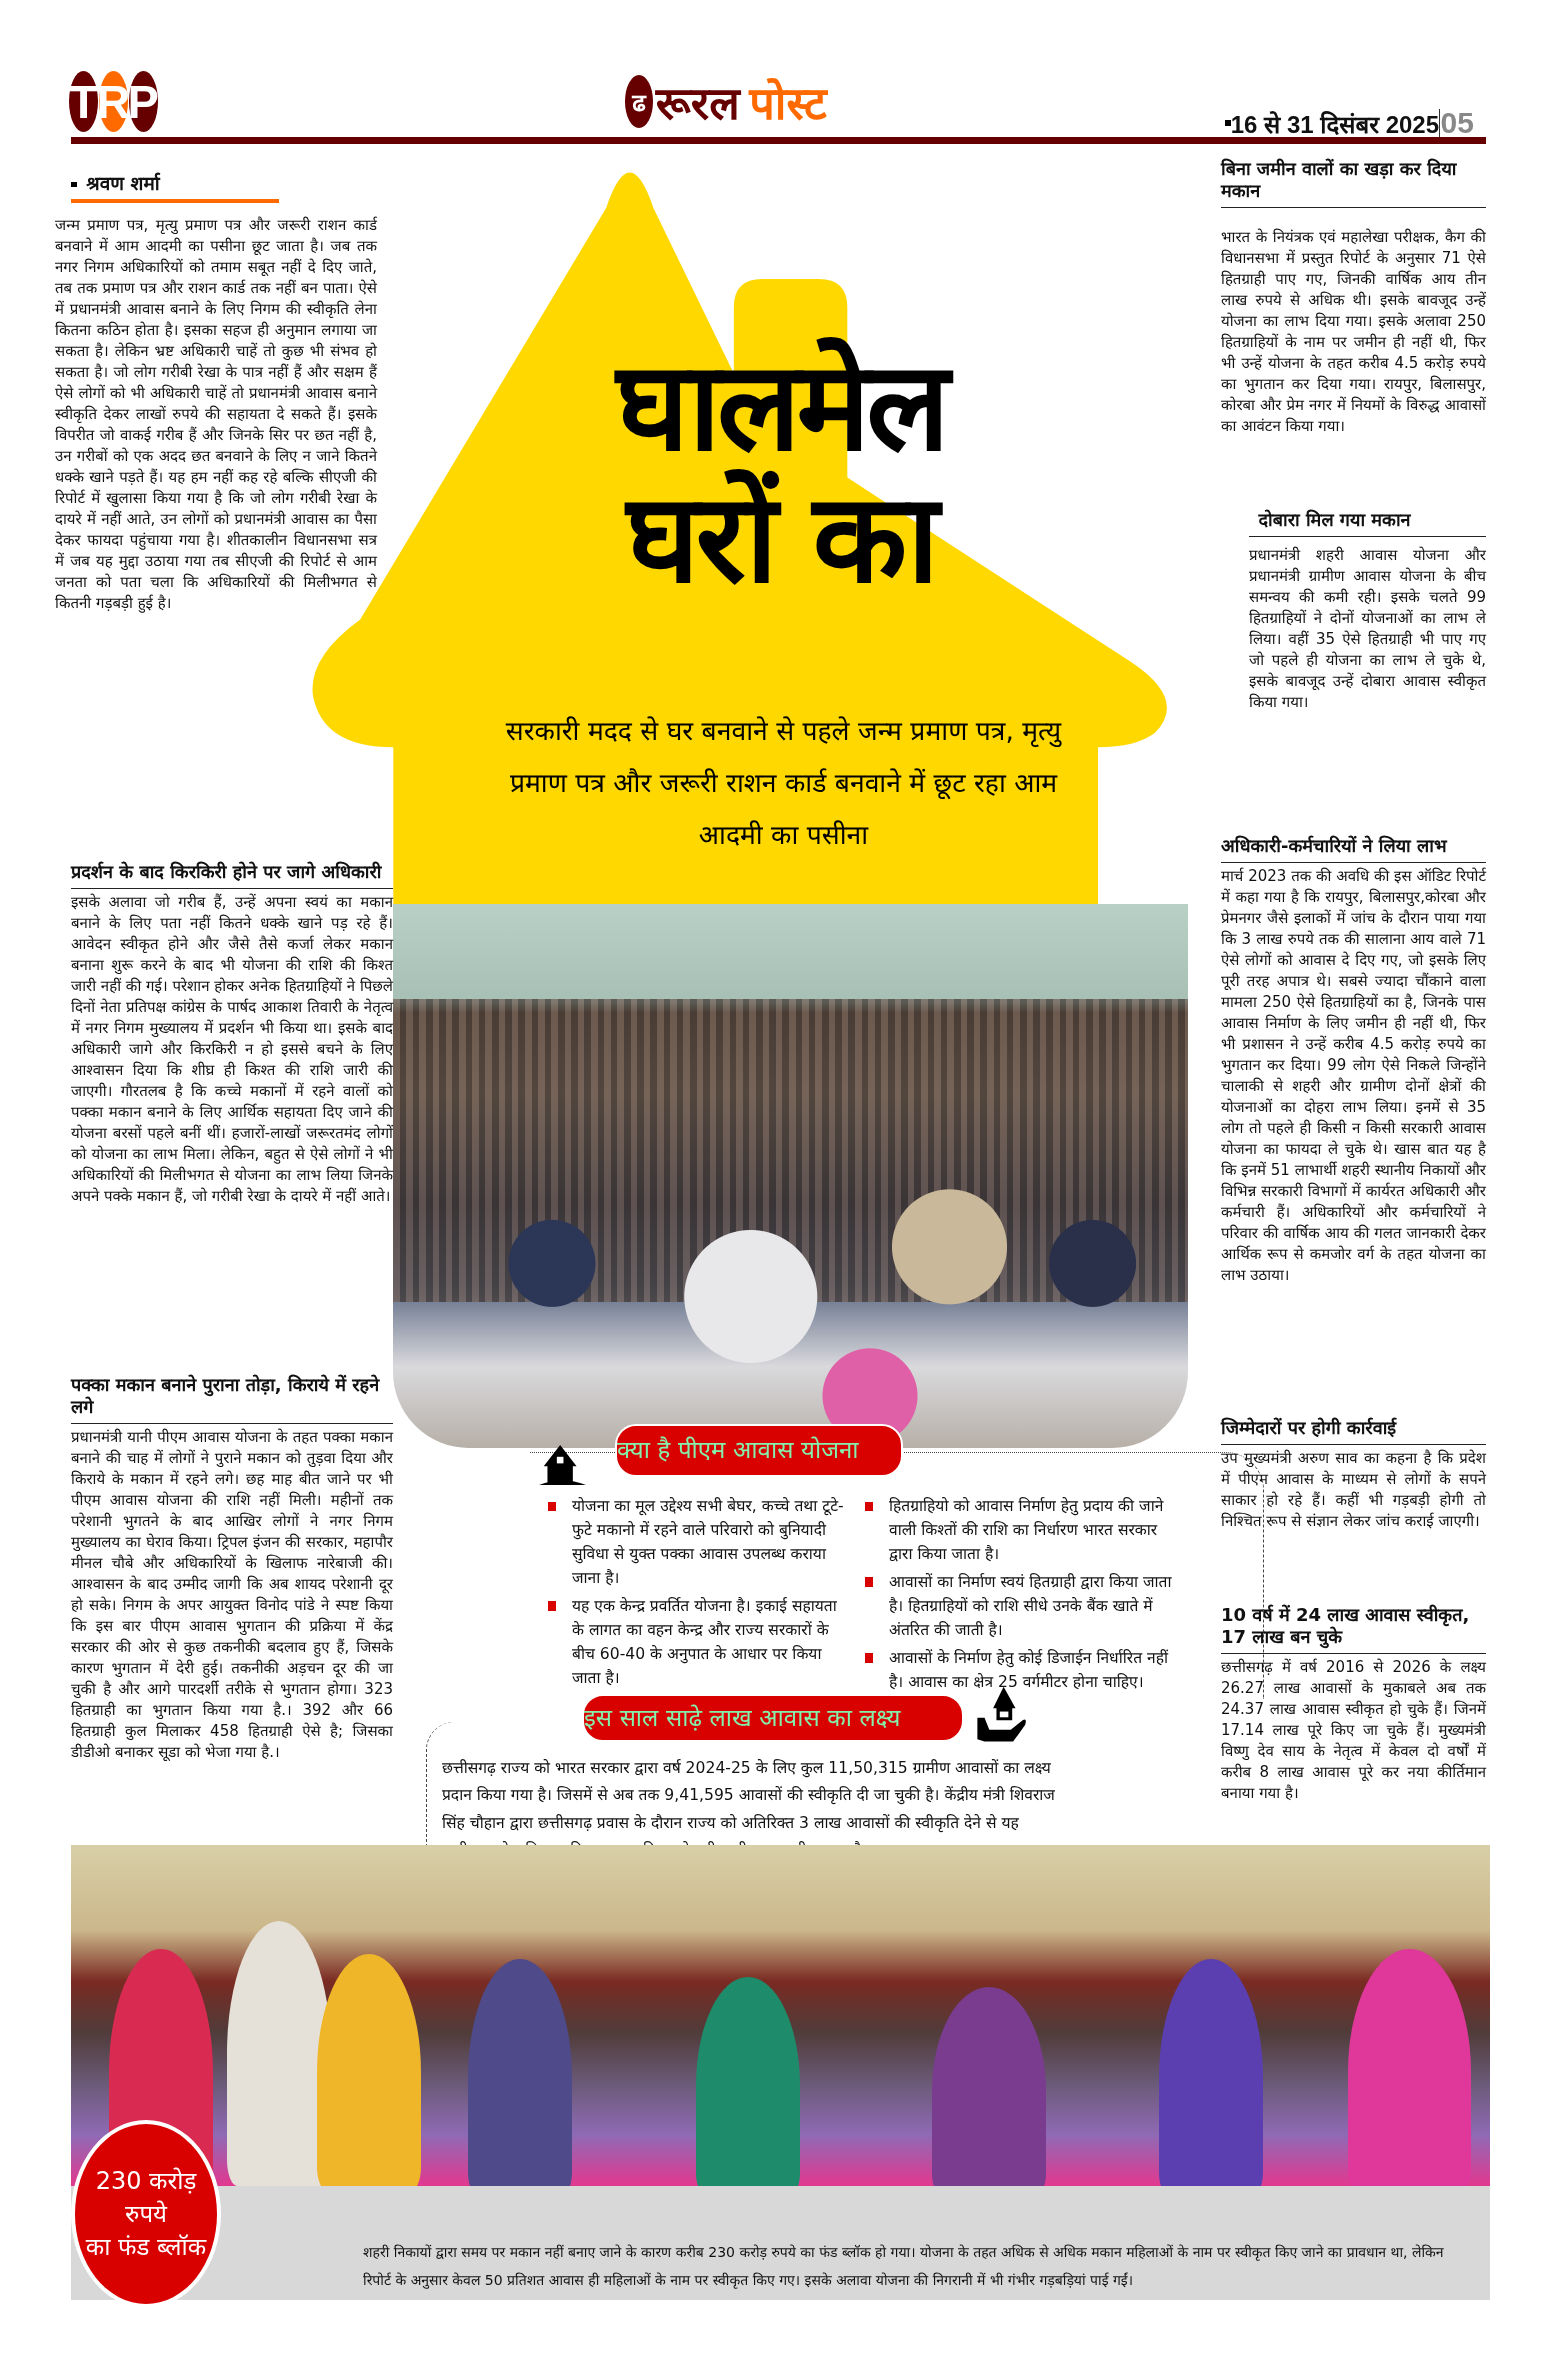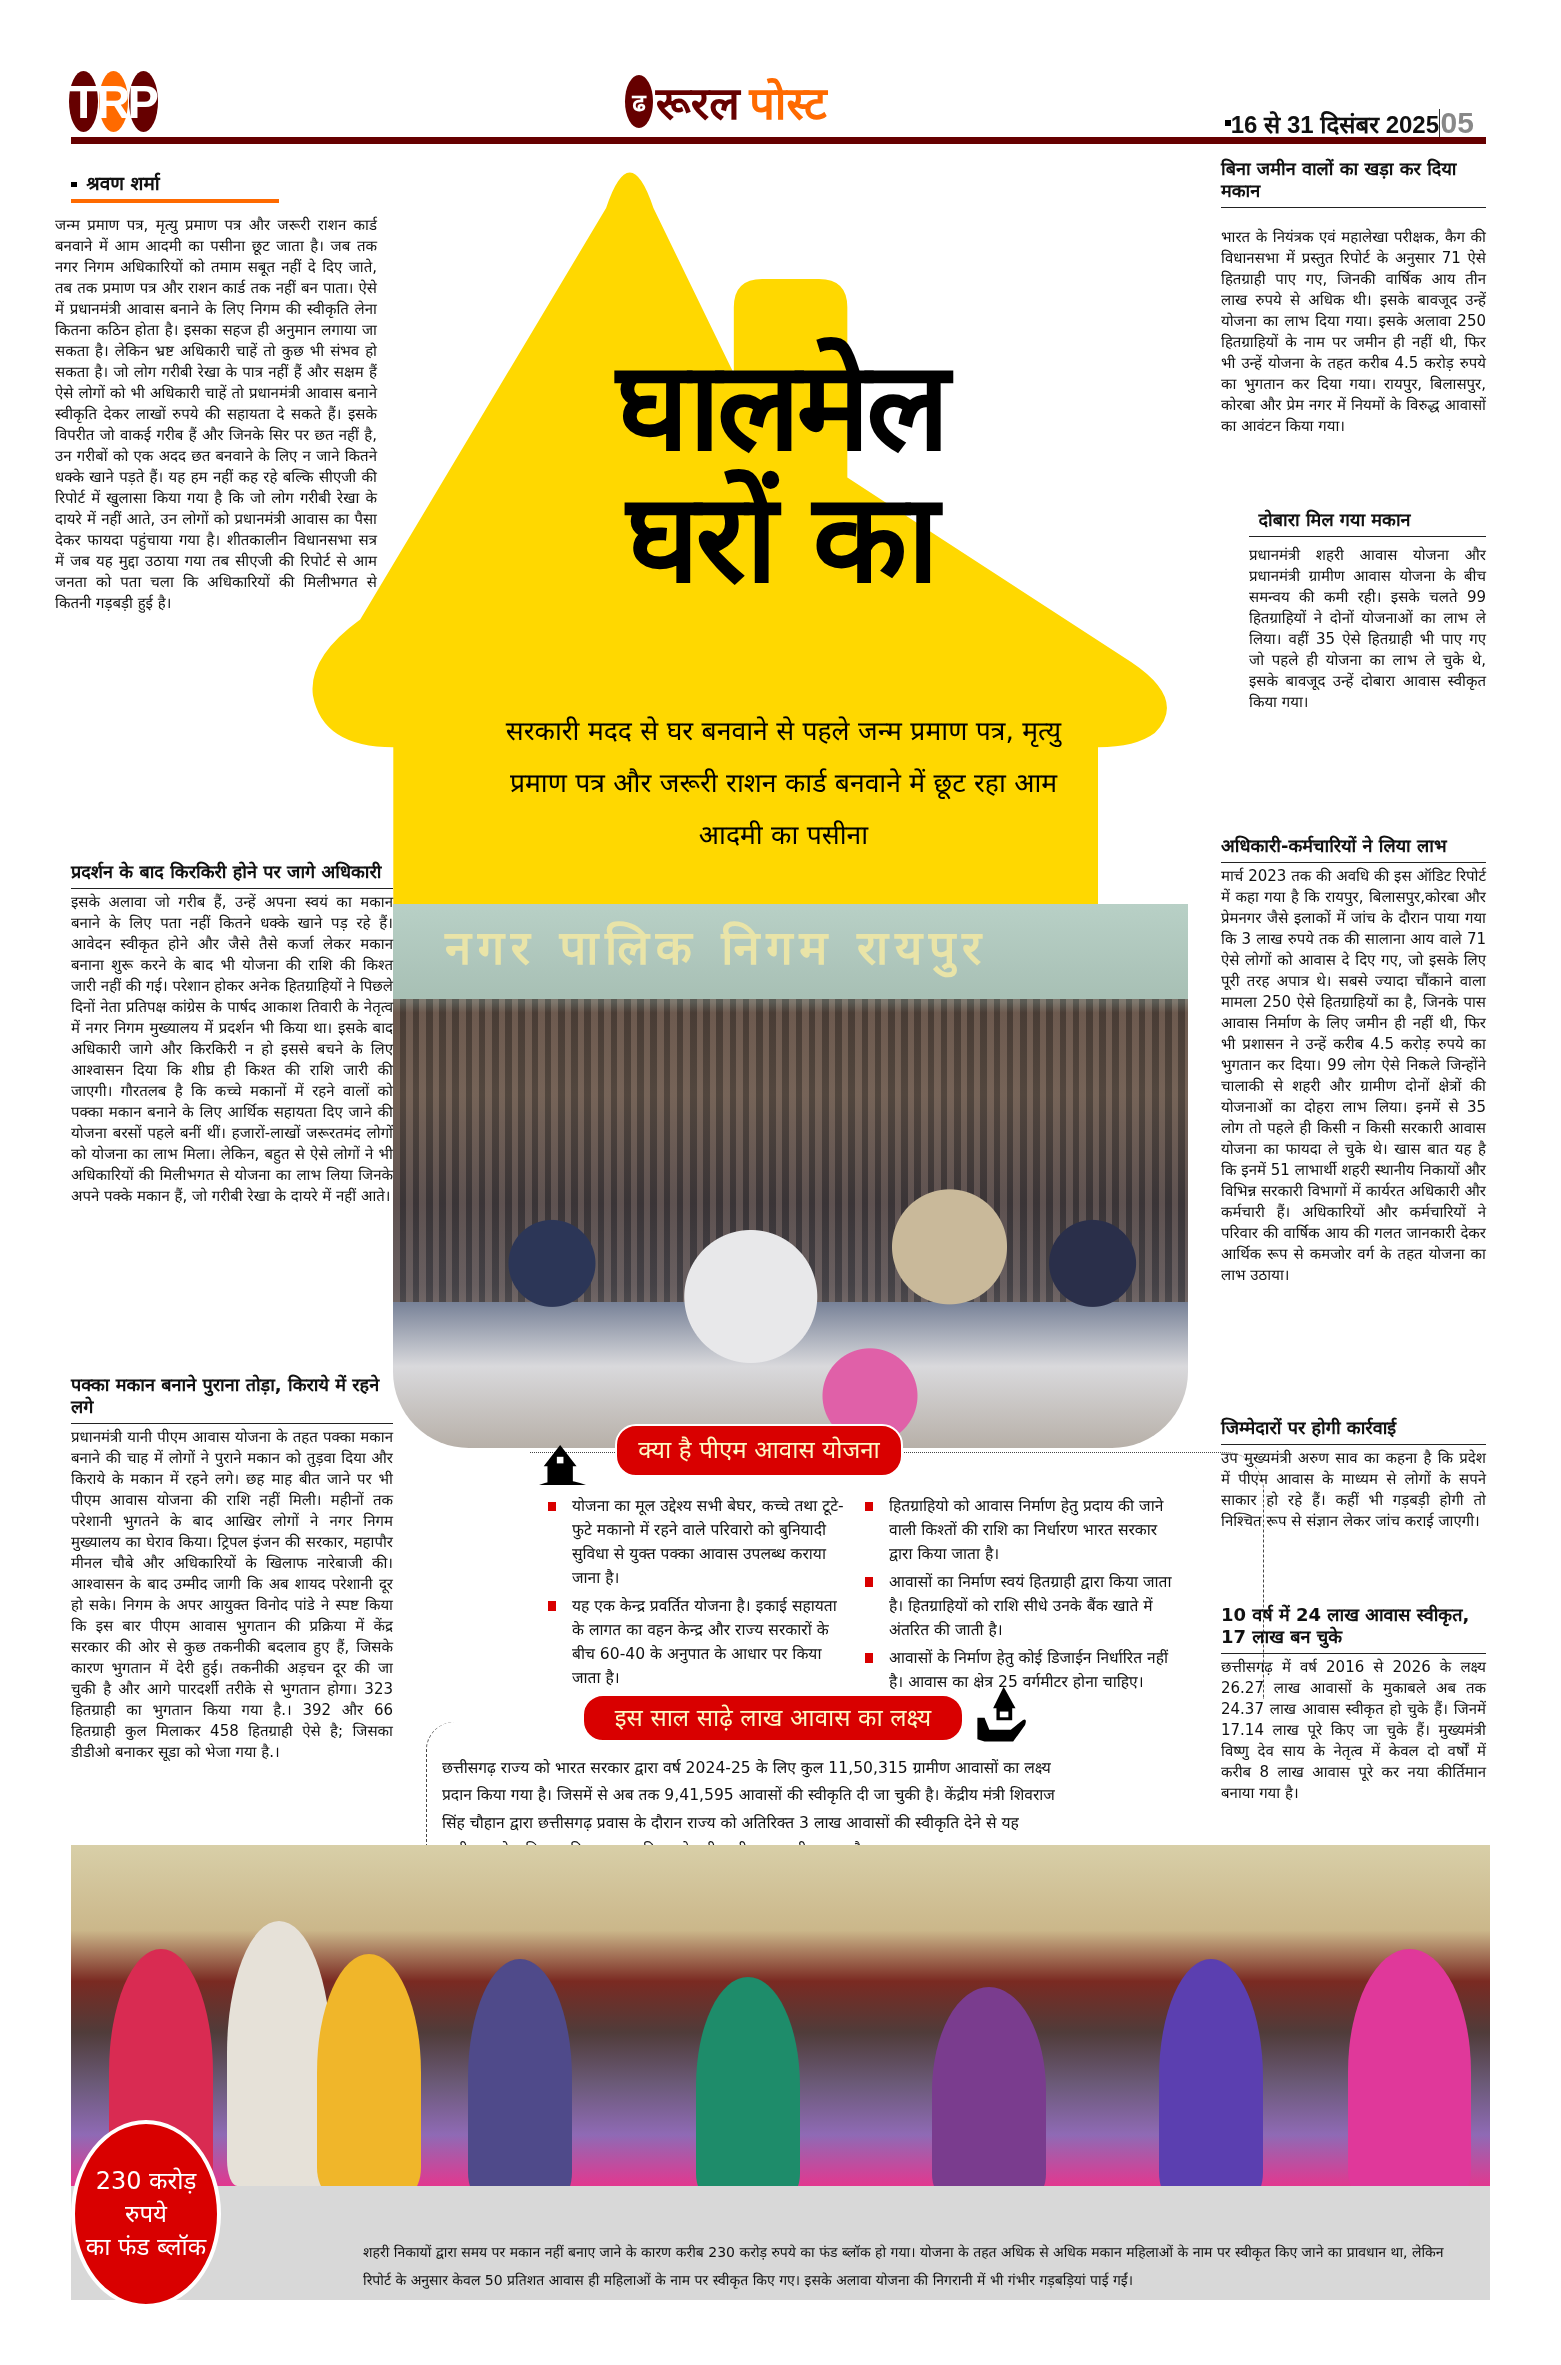--- a/index.html
+++ b/index.html
@@ -29,21 +29,21 @@
   
   .house{left:237px;top:156px;width:970px;height:752px;}
   .headline{left:549px;top:341px;width:464px;text-align:center;font:bold 123px/132px "DejaVu Sans",sans-serif;color:#000;letter-spacing:-3.8px;}
   .deck{left:483px;top:705px;width:601px;text-align:center;font:26.5px/52px "DejaVu Sans",sans-serif;color:#000;}
   .photo1{left:393px;top:904px;width:795px;height:544px;border-radius:0 0 76px 76px;overflow:hidden;background:linear-gradient(180deg,#b8d0c6 0%,#a7bfb4 18%,#6d5a4d 20%,#8a7a6a 35%,#3b3f52 55%,#5d6a85 70%,#d9d9dc 85%,#b7b0a8 100%);}
   .photo1 .sign{position:absolute;left:52px;top:9.5px;font:bold 47px "DejaVu Sans",sans-serif;color:#e9e4a8;letter-spacing:6.6px;}
   .photo1 .gate{position:absolute;left:0;top:95px;width:100%;height:303px;background:repeating-linear-gradient(90deg,#6d5a50 0 6.6px,#3a302b 6.6px 13.2px);opacity:.7;}
   .photo1 .crowd{position:absolute;left:0;top:227px;width:100%;height:331px;background:radial-gradient(circle at 20% 40%,#2c3657 0 43px,transparent 44px),radial-gradient(circle at 45% 50%,#e8e8ea 0 66px,transparent 67px),radial-gradient(circle at 70% 35%,#c9b99a 0 57px,transparent 58px),radial-gradient(circle at 88% 40%,#2a2f4a 0 43px,transparent 44px),radial-gradient(circle at 60% 80%,#e060a8 0 47px,transparent 48px);}
   
   .box{left:530px;top:1452px;width:733px;height:246px;border-top:1.9px dotted #444;border-right:1.9px dashed #444;border-radius:0 38px 0 0;}
-  .pill{background:#d90000;color:#fef9c3;border-radius:21px;text-align:center;font:24px/49px "DejaVu Sans",sans-serif;border:2.8px solid #fff;box-shadow:0 0 0 0 #fff;}
+  .pill{background:#d90000;color:#86efac;border-radius:21px;font:24px/49px "DejaVu Sans",sans-serif;border:2.8px solid #fff;box-shadow:0 0 0 0 #fff;}
   .pill1{left:615px;top:1424px;width:284px;height:49px;}
   .pill2{left:582px;top:1694px;width:378px;height:44px;line-height:44px;}
   .houseicon{left:539px;top:1438px;width:47px;height:47px;}
   .handicon{left:975px;top:1682px;width:62px;height:62px;}
   .bullets{font:15.6px/24px "DejaVu Sans",sans-serif;}
   .bullets ul{list-style:none;margin:4px;padding:0;}
   .bullets li{position:relative;padding-left:24px;margin-bottom:3.8px;}
   .bullets li:before{content:"";position:absolute;left:0;top:7.6px;width:7.6px;height:9.5px;background:#d90000;}
   .goalbox{left:426px;top:1722px;width:653px;height:237px;border-left:1.9px dashed #444;border-radius:28px 0 0 0;}
   .goal{left:442px;top:1755px;width:629px;font:15.6px/27.4px "DejaVu Sans",sans-serif;}
@@ -79,21 +79,20 @@
   <path fill="#ffd800" d="M780 110 Q830 -40 880 110 L1050 460 L1050 320 Q1050 260 1110 260 L1230 260 Q1290 260 1290 320 L1290 680 L1890 1070 Q2010 1150 1940 1220 Q1900 1250 1820 1250 L1820 1590 L330 1590 L330 1250 Q180 1250 160 1140 Q150 1060 260 980 Z"></path>
 </svg>
 
 <div class="abs headline">
   <div>घालमेल</div>
   <div>घरों का</div>
 </div>
 <div class="abs deck">सरकारी मदद से घर बनवाने से पहले जन्म प्रमाण पत्र, मृत्यु प्रमाण पत्र और जरूरी राशन कार्ड बनवाने में छूट रहा आम आदमी का पसीना</div>
 
 <div class="abs photo1">
-  <div class="sign">नगर पालिक निगम रायपुर</div>
   <div class="gate"></div>
   <div class="crowd"></div>
 </div>
 
 <div class="abs byline">श्रवण शर्मा</div>
 <div class="abs orule"></div>
 
 <div class="abs col" style="left:55px;top:215px;width:322px;">
   <p style="width:322px;">जन्म प्रमाण पत्र, मृत्यु प्रमाण पत्र और जरूरी राशन कार्ड बनवाने में आम आदमी का पसीना छूट जाता है। जब तक नगर निगम अधिकारियों को तमाम सबूत नहीं दे दिए जाते, तब तक प्रमाण पत्र और राशन कार्ड तक नहीं बन पाता। ऐसे में प्रधानमंत्री आवास बनाने के लिए निगम की स्वीकृति लेना कितना कठिन होता है। इसका सहज ही अनुमान लगाया जा सकता है। लेकिन भ्रष्ट अधिकारी चाहें तो कुछ भी संभव हो सकता है। जो लोग गरीबी रेखा के पात्र नहीं हैं और सक्षम हैं ऐसे लोगों को भी अधिकारी चाहें तो प्रधानमंत्री आवास बनाने स्वीकृति देकर लाखों रुपये की सहायता दे सकते हैं। इसके विपरीत जो वाकई गरीब हैं और जिनके सिर पर छत नहीं है, उन गरीबों को एक अदद छत बनवाने के लिए न जाने कितने धक्के खाने पड़ते हैं। यह हम नहीं कह रहे बल्कि सीएजी की रिपोर्ट में खुलासा किया गया है कि जो लोग गरीबी रेखा के दायरे में नहीं आते, उन लोगों को प्रधानमंत्री आवास का पैसा देकर फायदा पहुंचाया गया है। शीतकालीन विधानसभा सत्र में जब यह मुद्दा उठाया गया तब सीएजी की रिपोर्ट से आम जनता को पता चला कि अधिकारियों की मिलीभगत से कितनी गड़बड़ी हुई है।</p>
 </div>

